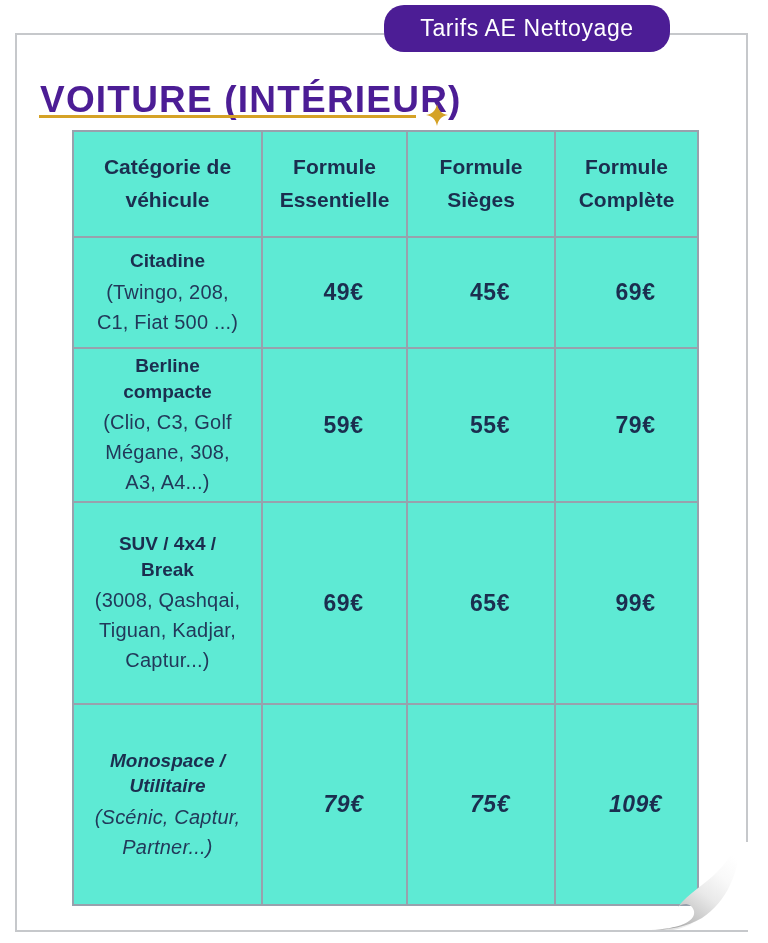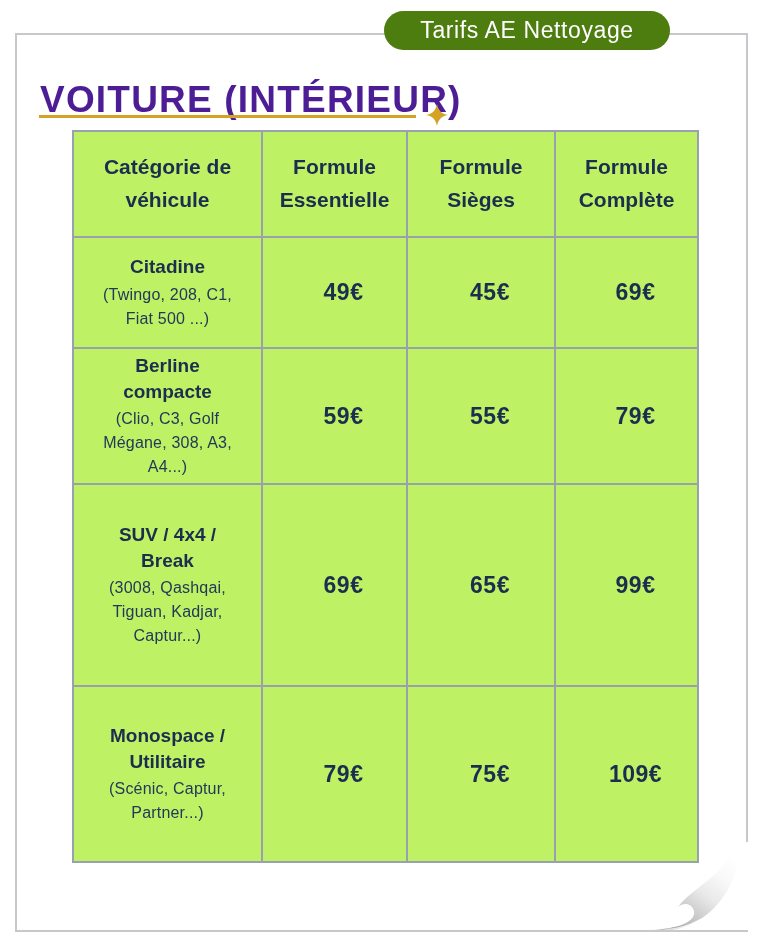--- a/index.html
+++ b/index.html
@@ -5,22 +5,22 @@
   * { margin: 0; padding: 0; box-sizing: border-box; }
   html, body { width: 768px; height: 943px; background: #ffffff; overflow: hidden; }
   body { position: relative; font-family: "Liberation Sans", sans-serif; color: #1b2e4f; }
 
   .card {
     position: absolute; left: 15px; top: 33px; width: 733px; height: 899px;
     background: #ffffff; border: 2px solid #c6c8cb;
   }
 
   .badge {
-    position: absolute; left: 384px; top: 11px; width: 286px; height: 39px;
-    background: #4d7c0f; border-radius: 20px; z-index: 6;
+    position: absolute; left: 384px; top: 5px; width: 286px; height: 47px;
+    background: #4c1d95; border-radius: 20px; z-index: 6;
     display: flex; align-items: center; justify-content: center;
   }
   .badge span { color: #ffffff; font-size: 23px; letter-spacing: 0.6px; }
 
   .title {
     position: absolute; left: 40px; top: 79px; z-index: 3;
     font-size: 37px; font-weight: 700; letter-spacing: 1.2px; color: #4c1d95;
     white-space: nowrap;
   }
   .title-underline {
@@ -28,43 +28,43 @@
     background: #d5a226; z-index: 3;
   }
   .sparkle { position: absolute; left: 426px; top: 104px; z-index: 3; }
 
   table.price-table {
     position: absolute; left: 72px; top: 130px; width: 625px; z-index: 2;
     border-collapse: collapse; table-layout: fixed; background: #ffffff;
   }
   .price-table td, .price-table th {
     border: 2px solid #98a1ad; text-align: center; vertical-align: middle;
-    background: #bef264; padding: 4px 2px;
+    background: #5eead4; padding: 4px 2px;
   }
   .col-cat { width: 189px; } .col-f1 { width: 145px; } .col-f2 { width: 148px; } .col-f3 { width: 143px; }
 
   .head-label {
     font-size: 21px; font-weight: 700; line-height: 1.55; color: #1b2e4f;
     max-width: 150px; margin: 0 auto;
   }
   .cat-name {
     font-size: 19px; font-weight: 700; line-height: 1.35; color: #1b2e4f;
     max-width: 142px; margin: 0 auto 3px auto;
   }
   .cat-models {
-    font-size: 16px; font-weight: 400; line-height: 1.5; color: #22395a;
+    font-size: 20px; font-weight: 400; line-height: 1.5; color: #22395a;
     letter-spacing: 0.2px; max-width: 152px; margin: 0 auto;
   }
   .price { font-size: 23px; font-weight: 700; letter-spacing: 0.5px; color: #1b2e4f; margin-left: 18px; }
 
   tr.row-head   { height: 106px; }
   tr.row-r0 { height: 111px; }
   tr.row-r1 { height: 130px; }
   tr.row-r2 { height: 202px; }
-  tr.row-r3 { height: 176px; }
+  tr.row-r3 { height: 201px; font-style: italic; }
 
   .curl { position: absolute; left: 640px; top: 842px; z-index: 5; }
 </style>
 </head>
 <body>
 
 <div class="card"></div>
 
 <div class="badge">
   <span>Tarifs AE Nettoyage</span>

